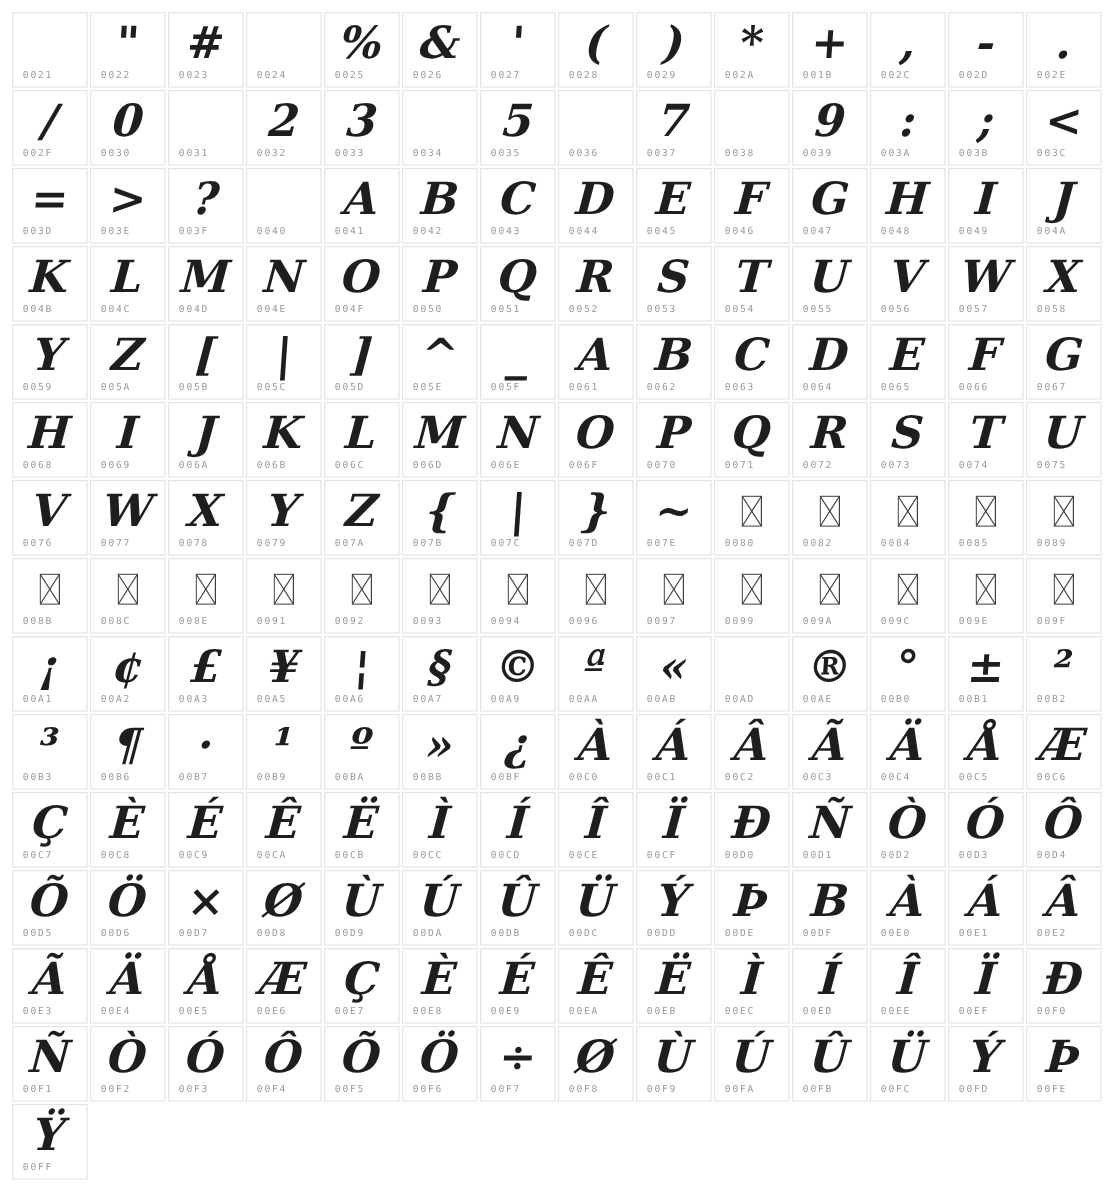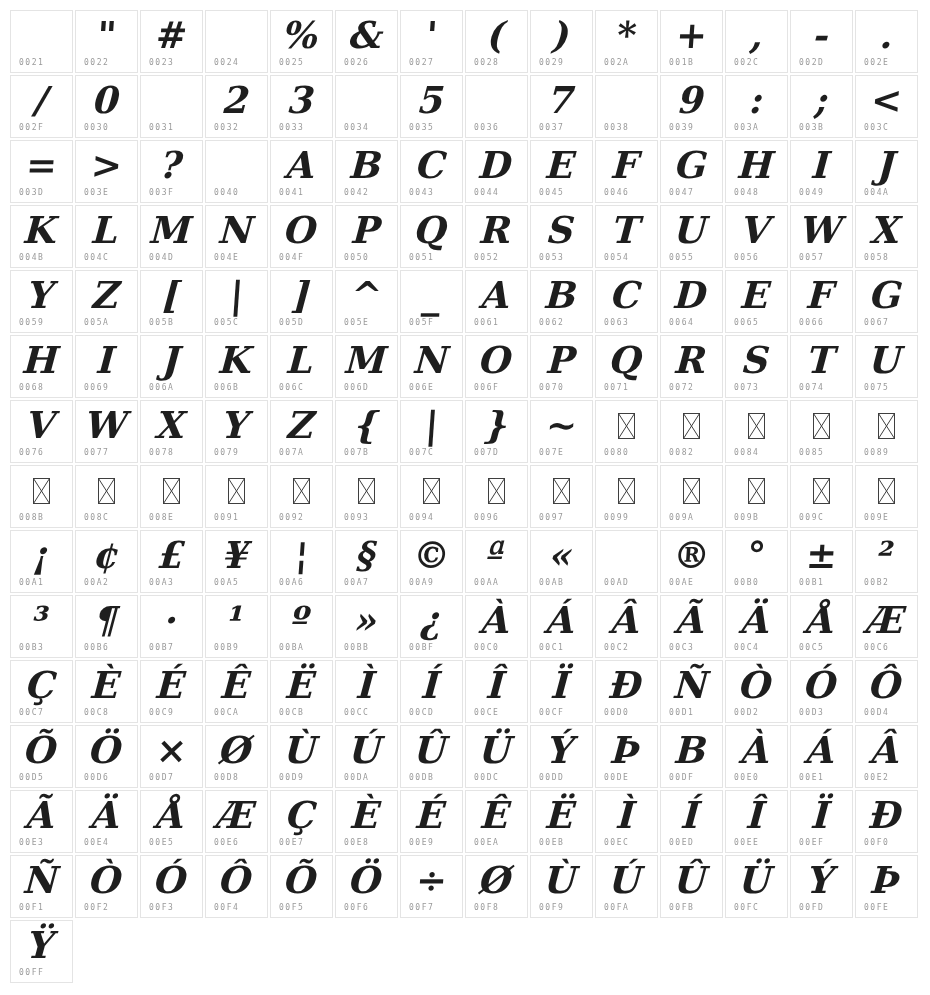--- a/index.html
+++ b/index.html
@@ -1001,31 +1001,20 @@
 
       <svg class="notdef" width="17" height="26" viewBox="0 0 17 26">
         <rect x="0.5" y="0.5" width="16" height="25"></rect>
         <line x1="0.5" y1="0.5" x2="16.5" y2="25.5"></line>
         <line x1="16.5" y1="0.5" x2="0.5" y2="25.5"></line>
       </svg>
     </span>
     <span class="cp">009A</span>
   </div>
 
-  <div class="cell">
-    <span class="glyph-area">
-
-      <svg class="notdef" width="17" height="26" viewBox="0 0 17 26">
-        <rect x="0.5" y="0.5" width="16" height="25"></rect>
-        <line x1="0.5" y1="0.5" x2="16.5" y2="25.5"></line>
-        <line x1="16.5" y1="0.5" x2="0.5" y2="25.5"></line>
-      </svg>
-    </span>
-    <span class="cp">009B</span>
-  </div>
 
   <div class="cell">
     <span class="glyph-area">
 
       <svg class="notdef" width="17" height="26" viewBox="0 0 17 26">
         <rect x="0.5" y="0.5" width="16" height="25"></rect>
         <line x1="0.5" y1="0.5" x2="16.5" y2="25.5"></line>
         <line x1="16.5" y1="0.5" x2="0.5" y2="25.5"></line>
       </svg>
     </span>
@@ -1037,20 +1026,31 @@
 
       <svg class="notdef" width="17" height="26" viewBox="0 0 17 26">
         <rect x="0.5" y="0.5" width="16" height="25"></rect>
         <line x1="0.5" y1="0.5" x2="16.5" y2="25.5"></line>
         <line x1="16.5" y1="0.5" x2="0.5" y2="25.5"></line>
       </svg>
     </span>
     <span class="cp">009E</span>
   </div>
 
+  <div class="cell">
+    <span class="glyph-area">
+
+      <svg class="notdef" width="17" height="26" viewBox="0 0 17 26">
+        <rect x="0.5" y="0.5" width="16" height="25"></rect>
+        <line x1="0.5" y1="0.5" x2="16.5" y2="25.5"></line>
+        <line x1="16.5" y1="0.5" x2="0.5" y2="25.5"></line>
+      </svg>
+    </span>
+    <span class="cp">009F</span>
+  </div>
 
 
   <div class="cell">
     <span class="glyph-area">
       <span class="glyph">¡</span>
 
     </span>
     <span class="cp">00A1</span>
   </div>
 

